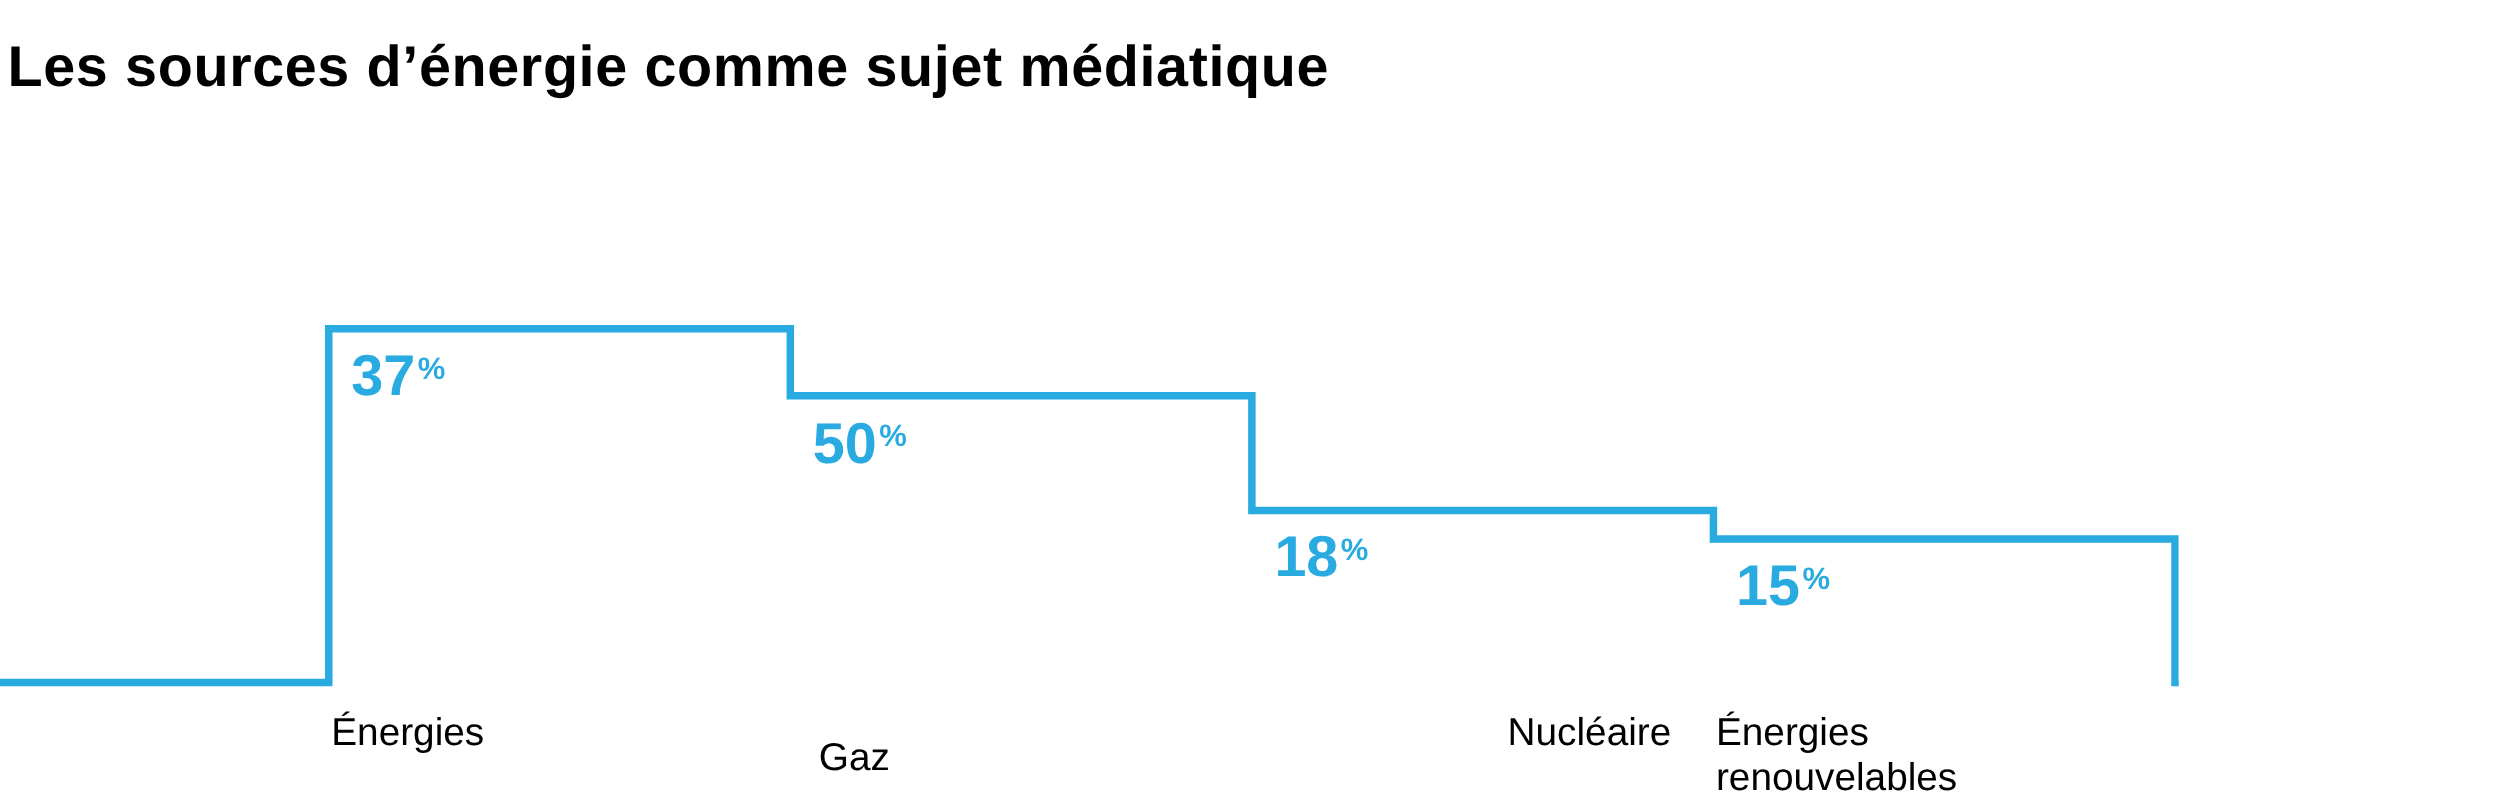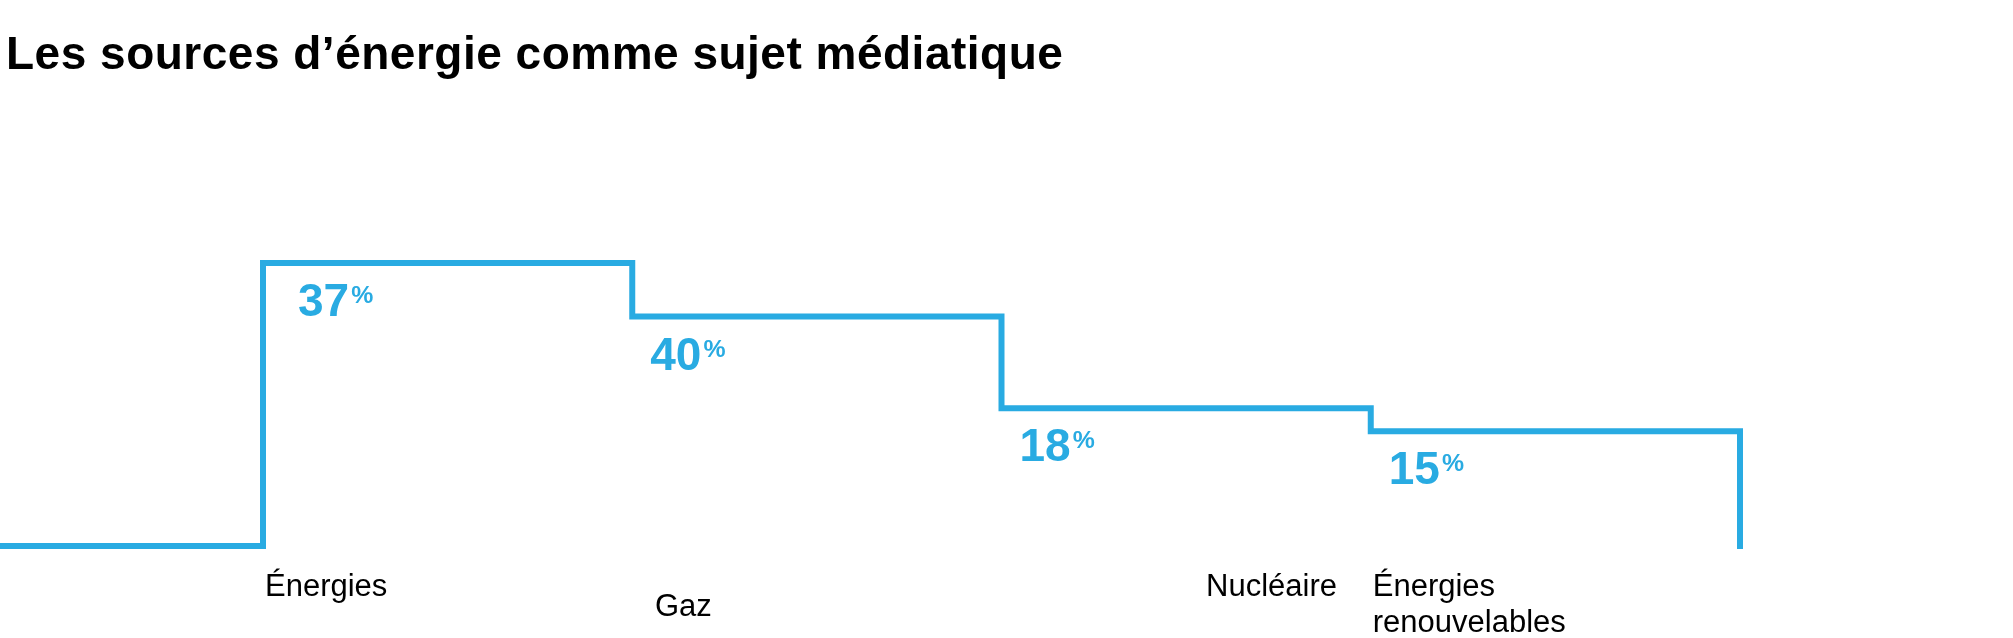--- a/index.html
+++ b/index.html
@@ -74,22 +74,22 @@
 <div class="stage">
 
   <h1 class="chart-title">Les sources d’énergie comme sujet médiatique</h1>
 
 
   <svg id="chart-svg" viewBox="0 0 2013 638" aria-hidden="true">
       <polyline points="0,546 263,546 263,262.95 632.25,262.95 632.25,316.5 1001.5,316.5 1001.5,408.29999999999995 1370.75,408.29999999999995 1370.75,431.25 1740,431.25 1740,546 2013,546" fill="none" stroke="#29ABE2" stroke-width="6" stroke-linejoin="miter"></polyline>
     </svg>
 
   <div id="labels">
-      <div class="value-label" style="left: 281px; top: 272.95px; margin-left: 17px;"><span>37</span><span class="pct">%</span></div>
-      <div class="value-label" style="left: 650.25px; top: 326.5px;"><span>40</span><span class="pct">%</span></div>
+      <div class="value-label" style="left: 281px; top: 272.95px;"><span>37</span><span class="pct">%</span></div>
+      <div class="value-label" style="left: 650.25px; top: 326.5px;"><span>50</span><span class="pct">%</span></div>
       <div class="value-label" style="left: 1019.5px; top: 418.3px;"><span>18</span><span class="pct">%</span></div>
       <div class="value-label" style="left: 1388.75px; top: 441.25px;"><span>15</span><span class="pct">%</span></div>
       <div class="cat-label" style="left: 265px; top: 568px;">Énergies</div>
       <div class="cat-label" style="left: 655px; top: 568px; margin-top: 20px;">Gaz</div>
       <div class="cat-label" style="left: 1047px; top: 568px; text-align: right;">Nucléaire</div>
       <div class="cat-label" style="left: 1372.75px; top: 568px;">Énergies renouvelables</div>
     </div>
 
 </div>
 

